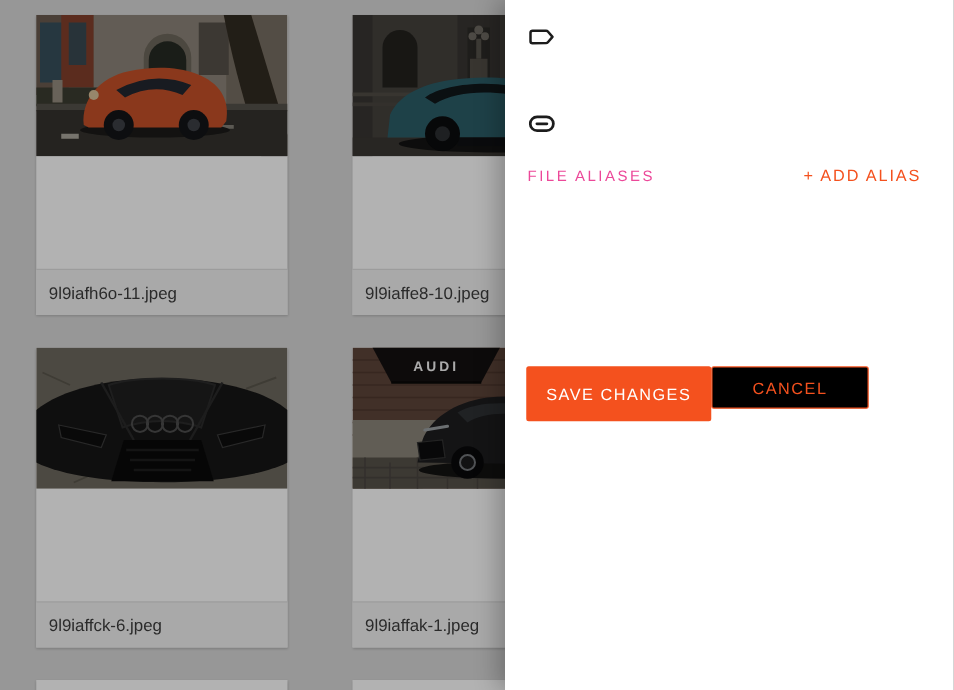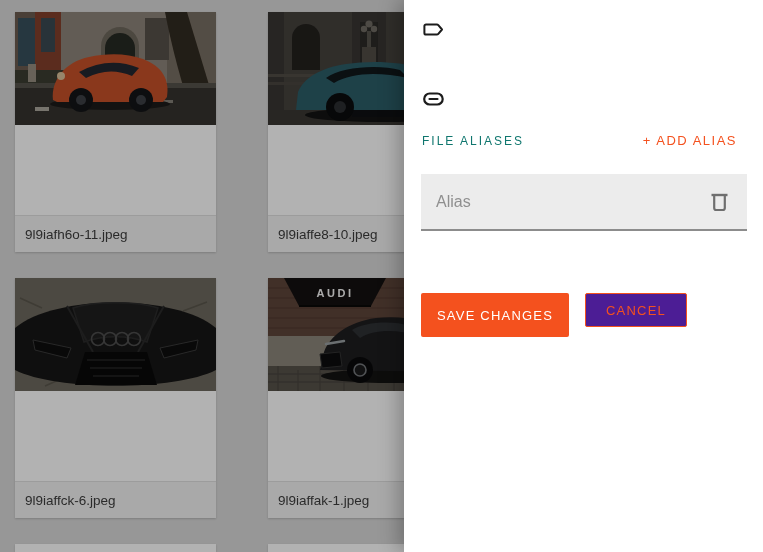--- a/index.html
+++ b/index.html
@@ -6,21 +6,21 @@
   html,body { width:763px; height:552px; overflow:hidden; }
   body {
     font-family:"Liberation Sans", sans-serif;
     background:#d9d9d9;
     position:relative;
   }
 
   
   .gallery {
     position:absolute; inset:0;
-    padding:12px 0 0 15px;
+    padding:12px 0 0 29px;
     display:grid;
     grid-template-columns:201px 201px;
     column-gap:52px;
     grid-auto-rows:240px;
     row-gap:26px;
     z-index:1;
     border-radius:11px;
   }
   .card {
     width:201px; height:240px;
@@ -73,21 +73,21 @@
   }
   .tags-input::placeholder { color:#a3a3a3; opacity:1; }
 
   .link-row { position:absolute; left:19px; top:92px; }
 
   .aliases-header {
     position:absolute; left:18px; right:26px; top:133px;
     display:flex; align-items:baseline; justify-content:space-between;
   }
   .aliases-heading {
-    font-size:12px; letter-spacing:2px; color:#0f766e;
+    font-size:12px; letter-spacing:2px; color:#ec4899;
   }
   .add-alias-btn {
     background:none; border:none; cursor:pointer;
     font-family:Liberation Sans, sans-serif;
     font-size:13px; letter-spacing:1.5px;
     color:#f4511e; padding:0;
   }
 
   .alias-field {
     position:absolute; left:17px; top:174px;
@@ -116,23 +116,22 @@
 
   .actions { position:absolute; left:17px; top:293px; display:flex; }
   .save-btn {
     height:44px; padding:0 16px;
     background:#f4511e; color:#ffffff;
     border:none; border-radius:2px; cursor:pointer;
     font-family:"Liberation Sans", sans-serif;
     font-size:13px; letter-spacing:1.2px;
   }
   .cancel-btn {
-    height:34px; padding:0 20px;
-    margin-left:16px;
-    background:#4c1d95; color:#f4511e;
+    height:34px; padding:0 32px;
+    background:#000000; color:#f4511e;
     border:1px solid #f4511e; border-radius:2px; cursor:pointer;
     font-family:"Liberation Sans", sans-serif;
     font-size:13px; letter-spacing:1.2px;
   }
 </style>
 </head>
 <body>
 
 <div class="gallery">
 
@@ -275,28 +274,19 @@
       <rect x="1.2" y="1.5" width="18.5" height="11" rx="5.5" fill="none" stroke="#1c1c1c" stroke-width="2.2"></rect>
       <line x1="6.5" y1="7" x2="14.5" y2="7" stroke="#1c1c1c" stroke-width="2.2" stroke-linecap="round"></line>
     </svg>
   </div>
 
   <div class="aliases-header">
     <span class="aliases-heading">FILE ALIASES</span>
     <button class="add-alias-btn">+ ADD ALIAS</button>
   </div>
 
-  <div class="alias-field">
-    <input class="alias-input" type="text" placeholder="Alias" style="">
-    <button class="trash-btn">
-      <svg width="19" height="21" viewBox="0 0 19 21">
-        <line x1="1.5" y1="4" x2="17.5" y2="4" stroke="#6f6f6f" stroke-width="2.4"></line>
-        <path d="M4.2,4.8 V17 a2,2 0 0 0 2,2 h6.6 a2,2 0 0 0 2,-2 V4.8" fill="none" stroke="#6f6f6f" stroke-width="2.2"></path>
-      </svg>
-    </button>
-  </div>
 
 
   <div class="actions">
     <button class="save-btn">SAVE CHANGES</button>
     <button class="cancel-btn">CANCEL</button>
   </div>
 </div>
 
 </body></html>

